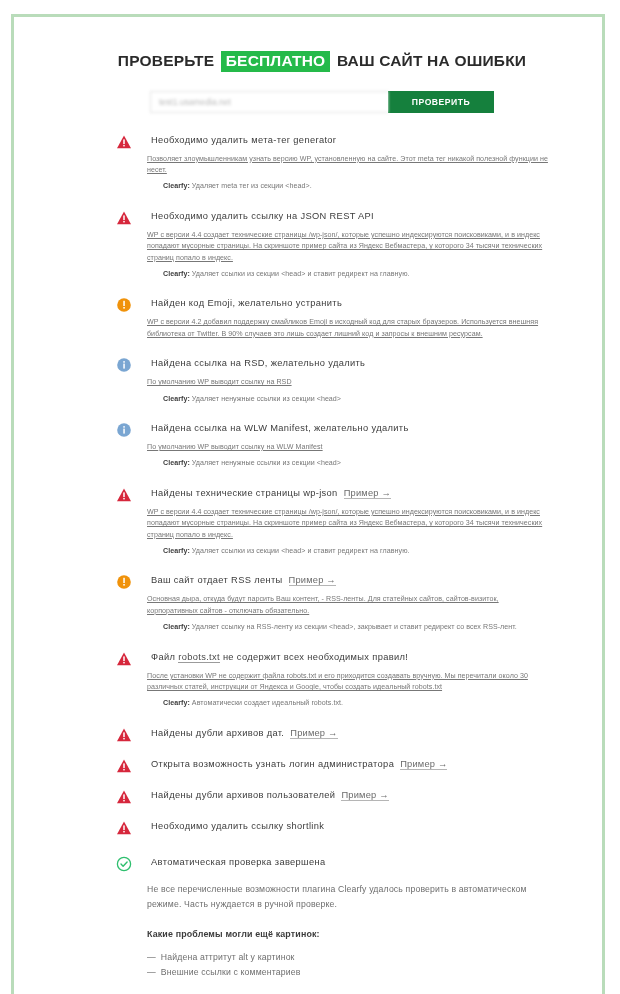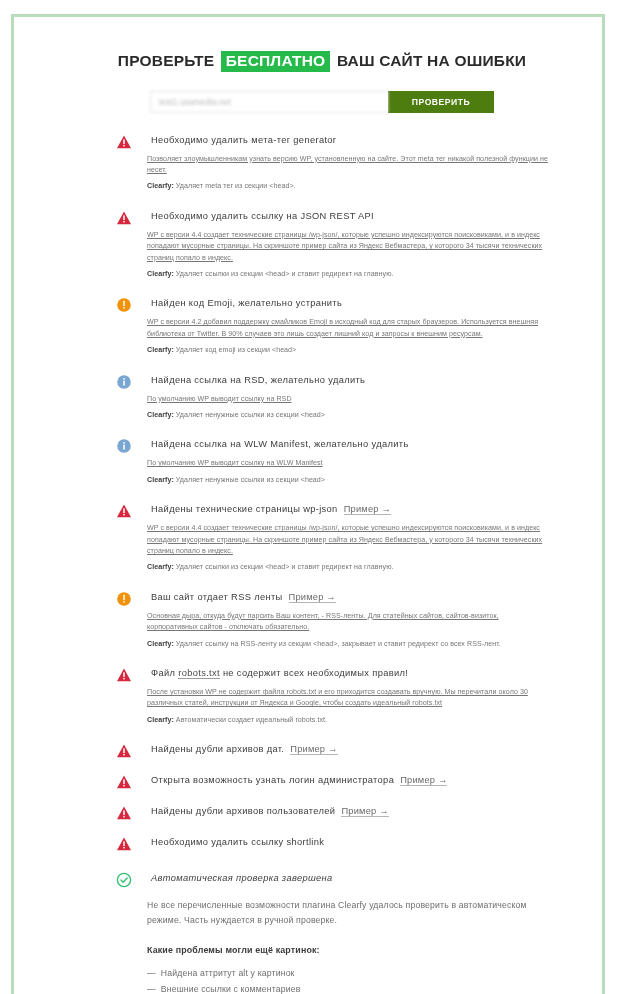--- a/index.html
+++ b/index.html
@@ -76,21 +76,21 @@
     font-family: "Liberation Sans", sans-serif;
     font-size: 8.5px;
     color: #b9b9b9;
     padding: 0 8px;
     outline: none;
     box-sizing: border-box;
     filter: blur(1.6px);
   }
   .search-btn {
     flex: 0 0 106px;
-    background: #4d7c0f;
+    background: #15803d;
     color: #ffffff;
     border: none;
     font-family: "Liberation Sans", sans-serif;
     font-size: 8.6px;
     font-weight: bold;
     letter-spacing: .5px;
     cursor: pointer;
     text-align: center;
     line-height: 22px;
     padding: 0;
@@ -141,28 +141,28 @@
     line-height: 11.4px;
     color: #777777;
     margin: 7px 0 0 0;
     letter-spacing: .05px;
     text-decoration: underline;
   }
   .rfix {
     font-size: 7.1px;
     line-height: 11.4px;
     color: #777777;
-    margin: 5px 0 0 0;
+    margin: 5px 0 0 16px;
     letter-spacing: .05px;
   }
   .rfix b { color: #3c3c3c; }
 
   
   .summary { margin-top: 22px; }
-  .summary .rtitle { font-size: 9.3px; color: #3c3c3c; font-style: italic; }
+  .summary .rtitle { font-size: 9.3px; color: #3c3c3c; }
   .sum-body {
     font-size: 8.7px;
     line-height: 15px;
     color: #6e6e6e;
     margin: 13px 0 0 0;
     letter-spacing: .15px;
   }
   .sum-sub {
     font-size: 8.9px;
     font-weight: bold;
@@ -223,21 +223,20 @@
             <div class="rfix"><b>Clearfy:</b><span> Удаляет ссылки из секции &lt;head&gt; и ставит редирект на главную.</span></div>
           </div>
           <div class="result">
             <span class="ricon"><svg width="16" height="16" viewBox="0 0 16 16">
                 <circle cx="8" cy="8" r="6.8" fill="#f0920a"></circle>
                 <rect x="7.3" y="3.8" width="1.5" height="5.2" fill="#ffffff"></rect>
                 <rect x="7.3" y="10" width="1.5" height="1.6" fill="#ffffff"></rect>
               </svg></span>
             <div class="rtitle"><span>Найден код Emoji, желательно устранить</span></div>
             <div class="rdesc">WP с версии 4.2 добавил поддержку смайликов Emoji в исходный код для старых браузеров. Используется внешняя библиотека от Twitter. В 90% случаев это лишь создает лишний код и запросы к внешним ресурсам.</div>
-            <div class="rfix"><b>Clearfy:</b><span> Удаляет код emoji из секции &lt;head&gt;</span></div>
           </div>
           <div class="result">
             <span class="ricon"><svg width="16" height="16" viewBox="0 0 16 16">
                 <circle cx="8" cy="8" r="6.8" fill="#7aa6d2"></circle>
                 <rect x="7.3" y="6.6" width="1.5" height="5" fill="#ffffff"></rect>
                 <rect x="7.3" y="4.1" width="1.5" height="1.6" fill="#ffffff"></rect>
               </svg></span>
             <div class="rtitle"><span>Найдена ссылка на RSD, желательно удалить</span></div>
             <div class="rdesc">По умолчанию WP выводит ссылку на RSD</div>
             <div class="rfix"><b>Clearfy:</b><span> Удаляет ненужные ссылки из секции &lt;head&gt;</span></div>

